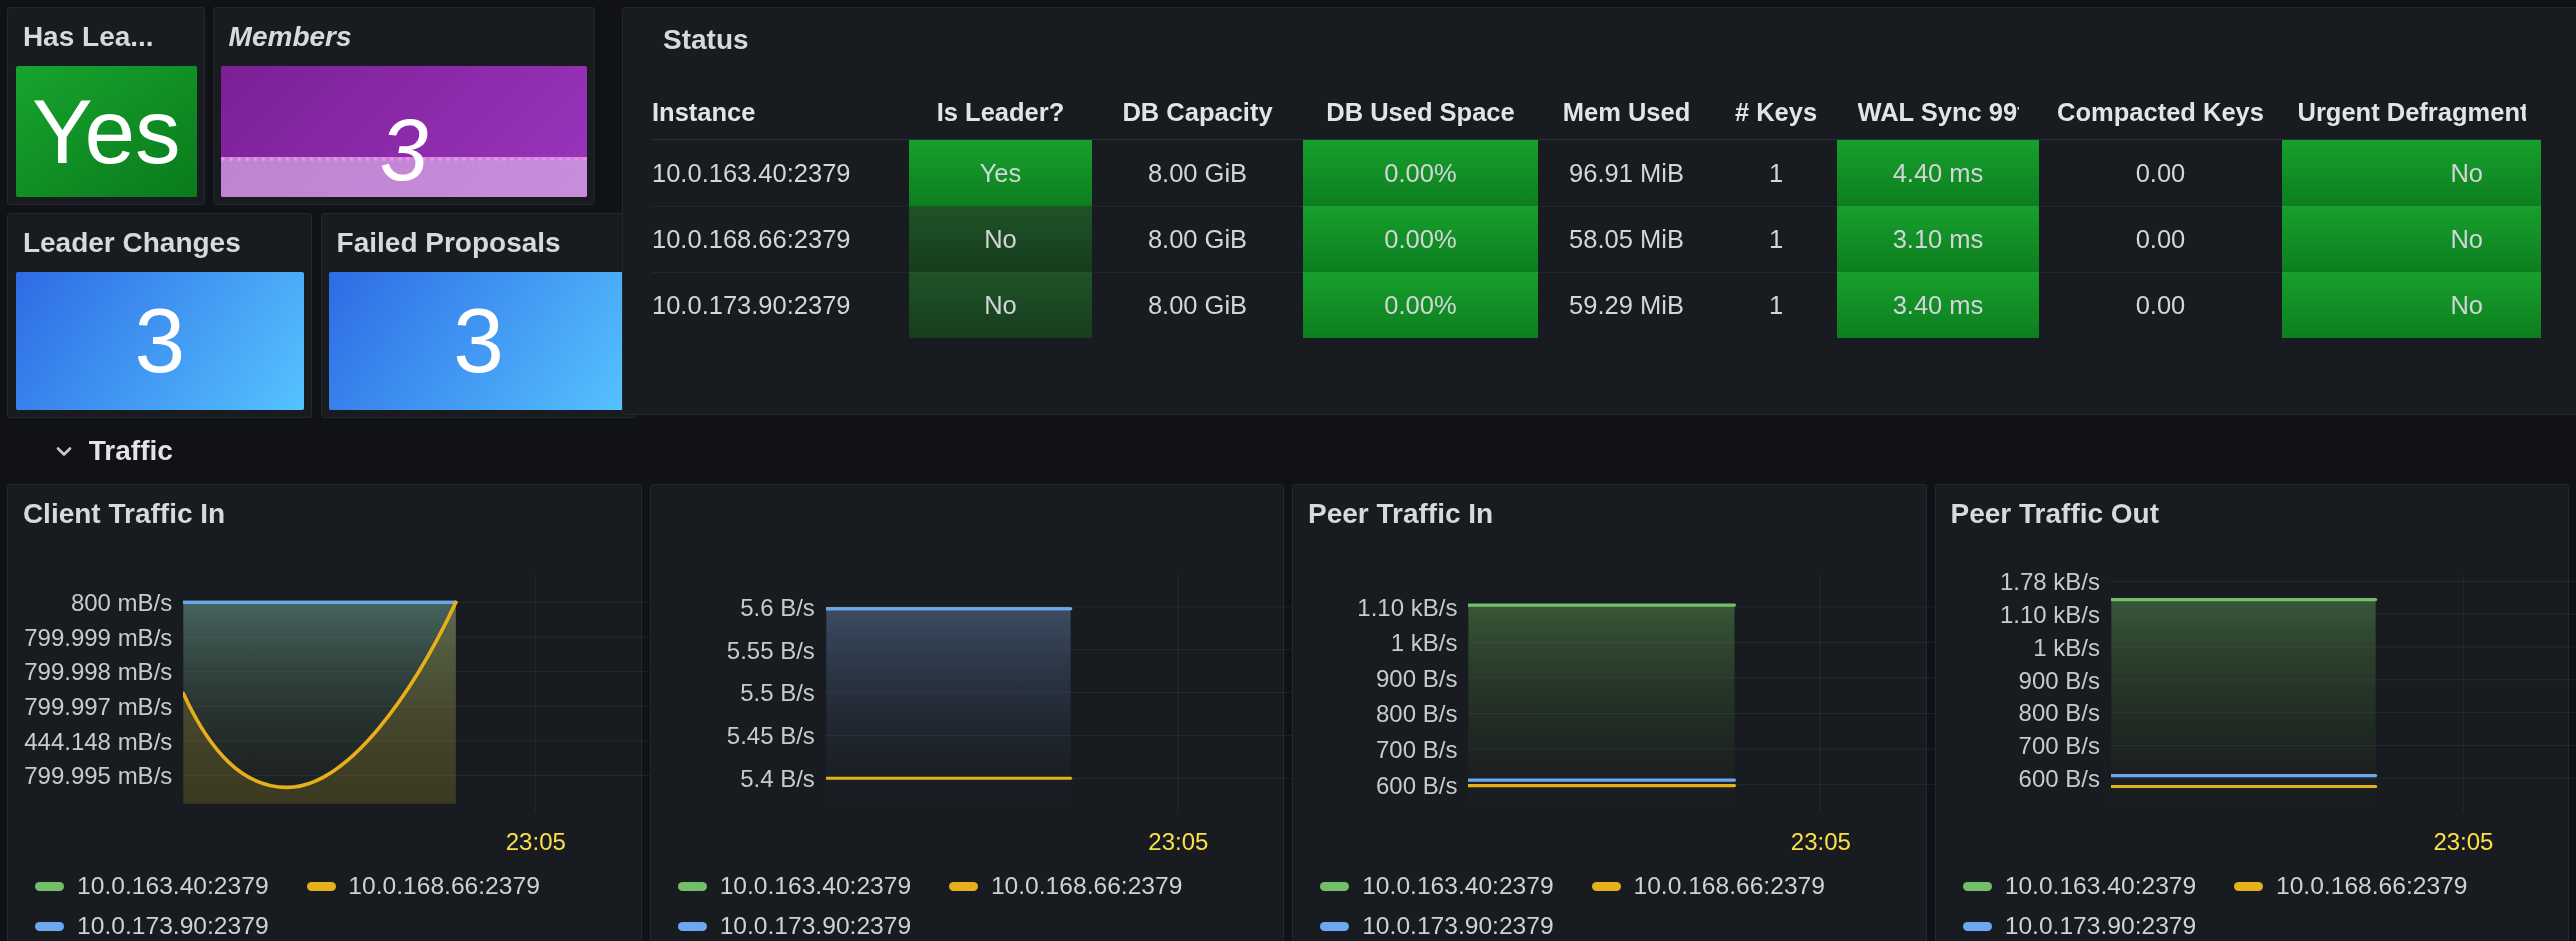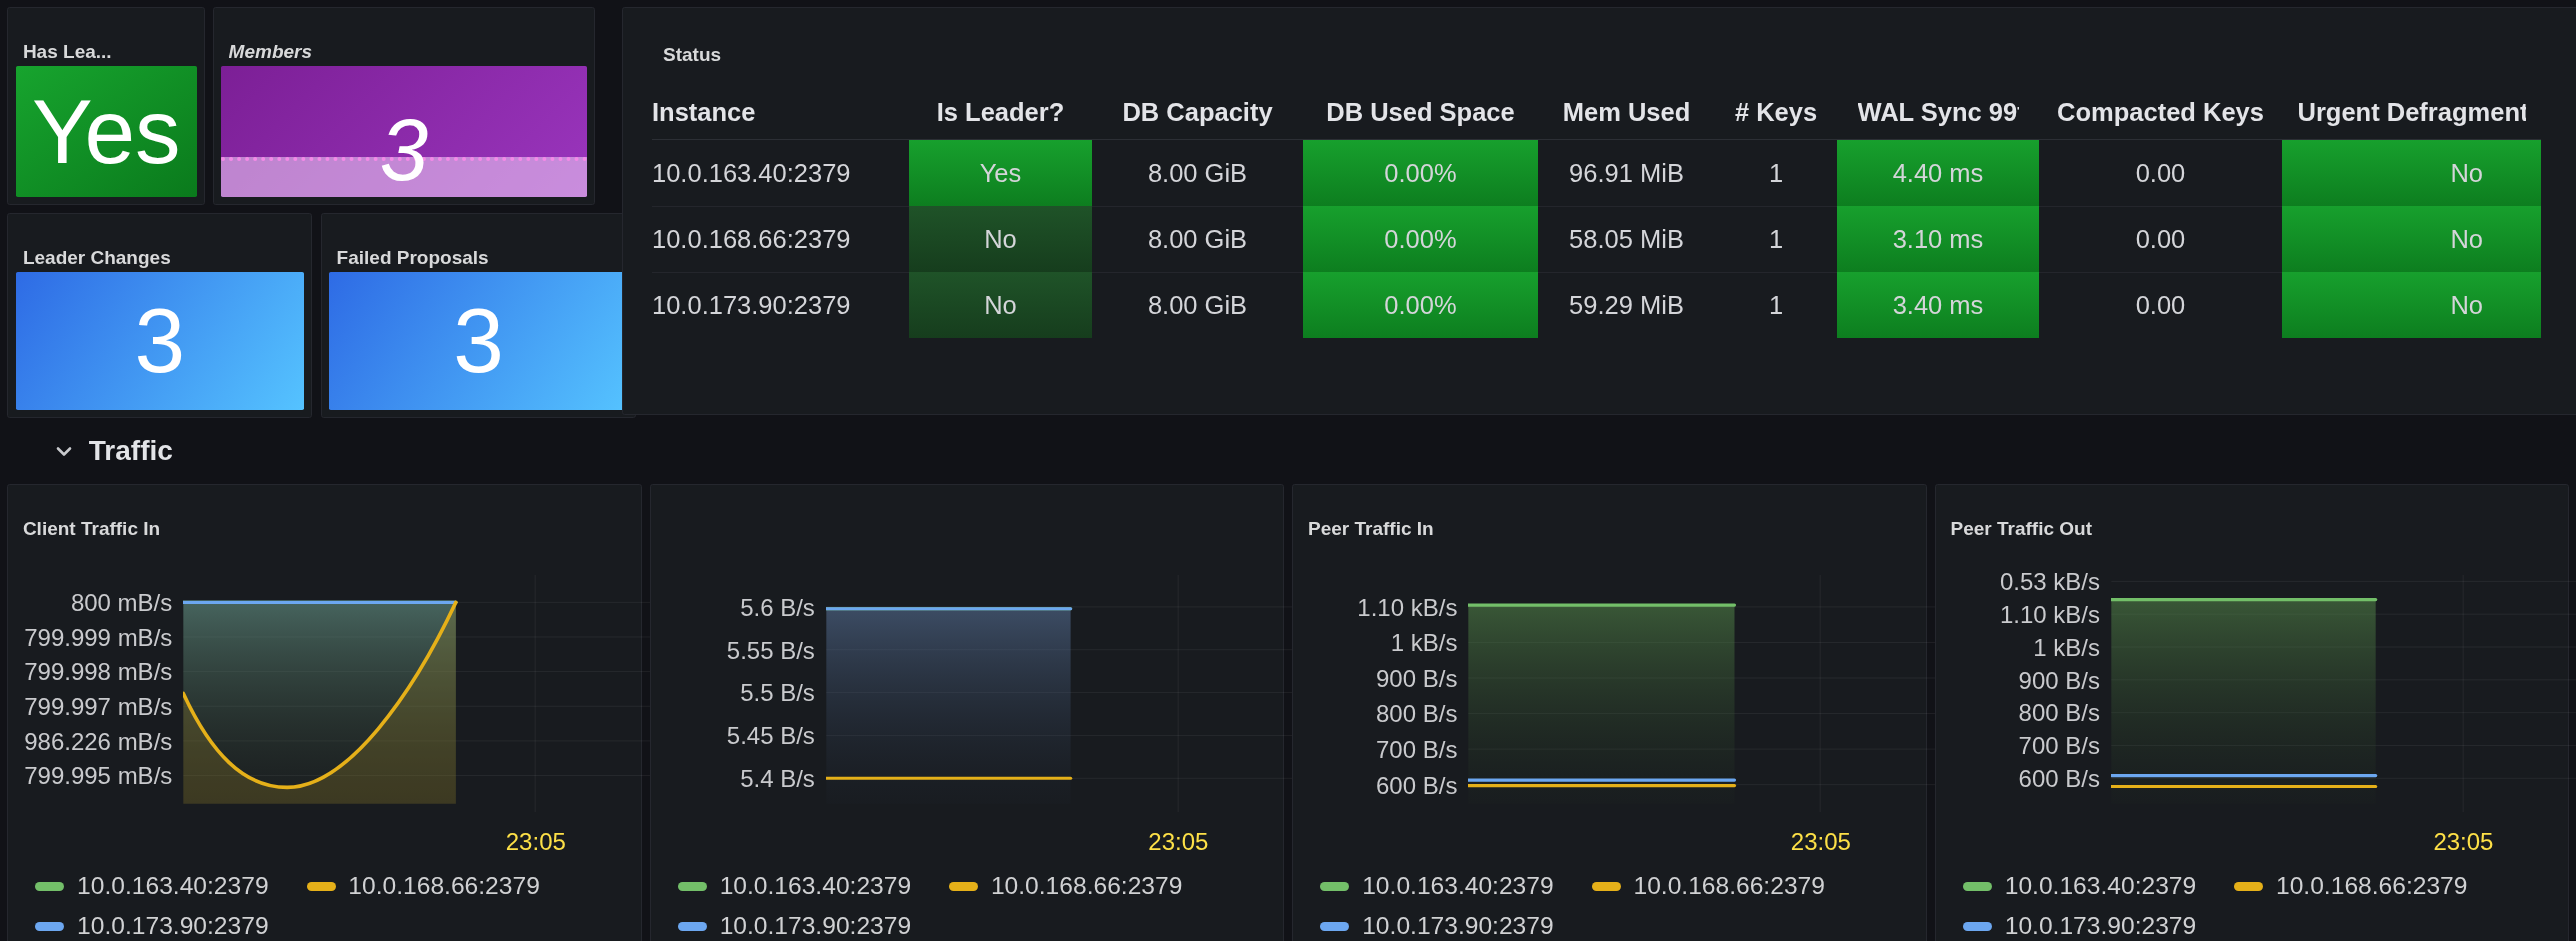--- a/index.html
+++ b/index.html
@@ -1,20 +1,20 @@
 <!DOCTYPE html>
 <html style="font-size:14.6px"><head>
 <meta charset="utf-8">
 <style>
   * { margin:0; padding:0; box-sizing:border-box; }
   html,body { width:2576px; height:941px; overflow:hidden; background:#111217;
     font-family:"Liberation Sans","DejaVu Sans",sans-serif; color:#d8d9da; }
   .panel { position:absolute; background:#181b1f; border:0.9px solid #25272e; border-radius:2.7px; }
-  .panel-title { font-size:19px; font-weight:600; color:#d8d9da; white-space:nowrap;
-    overflow:hidden; text-overflow:ellipsis;margin-top:20px; }
+  .panel-title { font-size:28px; font-weight:600; color:#d8d9da; white-space:nowrap;
+    overflow:hidden; text-overflow:ellipsis; }
 
   
   .stat-title { position:absolute; left:14.6px; top:12.8px; right:12.8px; }
   .stat-box { position:absolute; left:7.3px; right:7.3px; top:58px; bottom:7.3px; border-radius:1.8px;
     display:flex; align-items:center; justify-content:center; overflow:hidden; }
   .stat-value { font-size:91px; font-weight:500; color:#ffffff; line-height:1; z-index:2; }
   .grad-green  { background:linear-gradient(145deg,#17a42e 0%,#0a7a1c 100%); }
   .grad-purple { background:linear-gradient(135deg,#7c1f96 0%,#9a35bd 100%); }
   .grad-blue   { background:linear-gradient(125deg,#2e6be5 0%,#55c3ff 100%); }
   .spark { position:absolute; left:0; right:0; bottom:0; height:40px;
@@ -169,21 +169,21 @@
 </div>
 
 <div class="charts-row">
   <div class="chart-panel">
     <div class="panel-title chart-title">Client Traffic In</div>
     <div class="yaxis">
         <div class="ylabel" style="top: 103px;">800 mB/s</div>
         <div class="ylabel" style="top: 138px;">799.999 mB/s</div>
         <div class="ylabel" style="top: 172px;">799.998 mB/s</div>
         <div class="ylabel" style="top: 207px;">799.997 mB/s</div>
-        <div class="ylabel" style="top: 242px;">986.226 mB/s</div>
+        <div class="ylabel" style="top: 242px;">444.148 mB/s</div>
         <div class="ylabel" style="top: 276px;">799.995 mB/s</div>
       </div>
     <div class="xlabel" style="left:473px;">23:05</div>
     <div class="legend">
         <div class="legend-row">
           <div class="legend-item">
             <span class="legend-swatch" style="background: rgb(115, 191, 105);"></span>
             <span class="legend-text">10.0.163.40:2379</span>
           </div>
           <div class="legend-item">
@@ -310,21 +310,21 @@
         <line x1="386" x2="386" y1="0" y2="260" stroke="rgba(255,255,255,0.07)" stroke-width="1"></line>
         <path d="M0,33 L292,33 L292,251 L0,251 Z" fill="url(#grad2)"></path>
         <line x1="0" x2="292" y1="33" y2="33" stroke="#73bf69" stroke-width="3.5" stroke-linecap="round"></line>
         <line x1="0" x2="292" y1="225" y2="225" stroke="#6ca7f0" stroke-width="3.5" stroke-linecap="round"></line>
         <line x1="0" x2="292" y1="231" y2="231" stroke="#e5b019" stroke-width="3.5" stroke-linecap="round"></line>
       </svg>
     </div>
   <div class="chart-panel">
     <div class="panel-title chart-title">Peer Traffic Out</div>
     <div class="yaxis">
-        <div class="ylabel" style="top: 82px;">0.53 kB/s</div>
+        <div class="ylabel" style="top: 82px;">1.78 kB/s</div>
         <div class="ylabel" style="top: 115px;">1.10 kB/s</div>
         <div class="ylabel" style="top: 148px;">1 kB/s</div>
         <div class="ylabel" style="top: 181px;">900 B/s</div>
         <div class="ylabel" style="top: 213px;">800 B/s</div>
         <div class="ylabel" style="top: 246px;">700 B/s</div>
         <div class="ylabel" style="top: 279px;">600 B/s</div>
       </div>
     <div class="xlabel" style="left:473px;">23:05</div>
     <div class="legend">
         <div class="legend-row">

